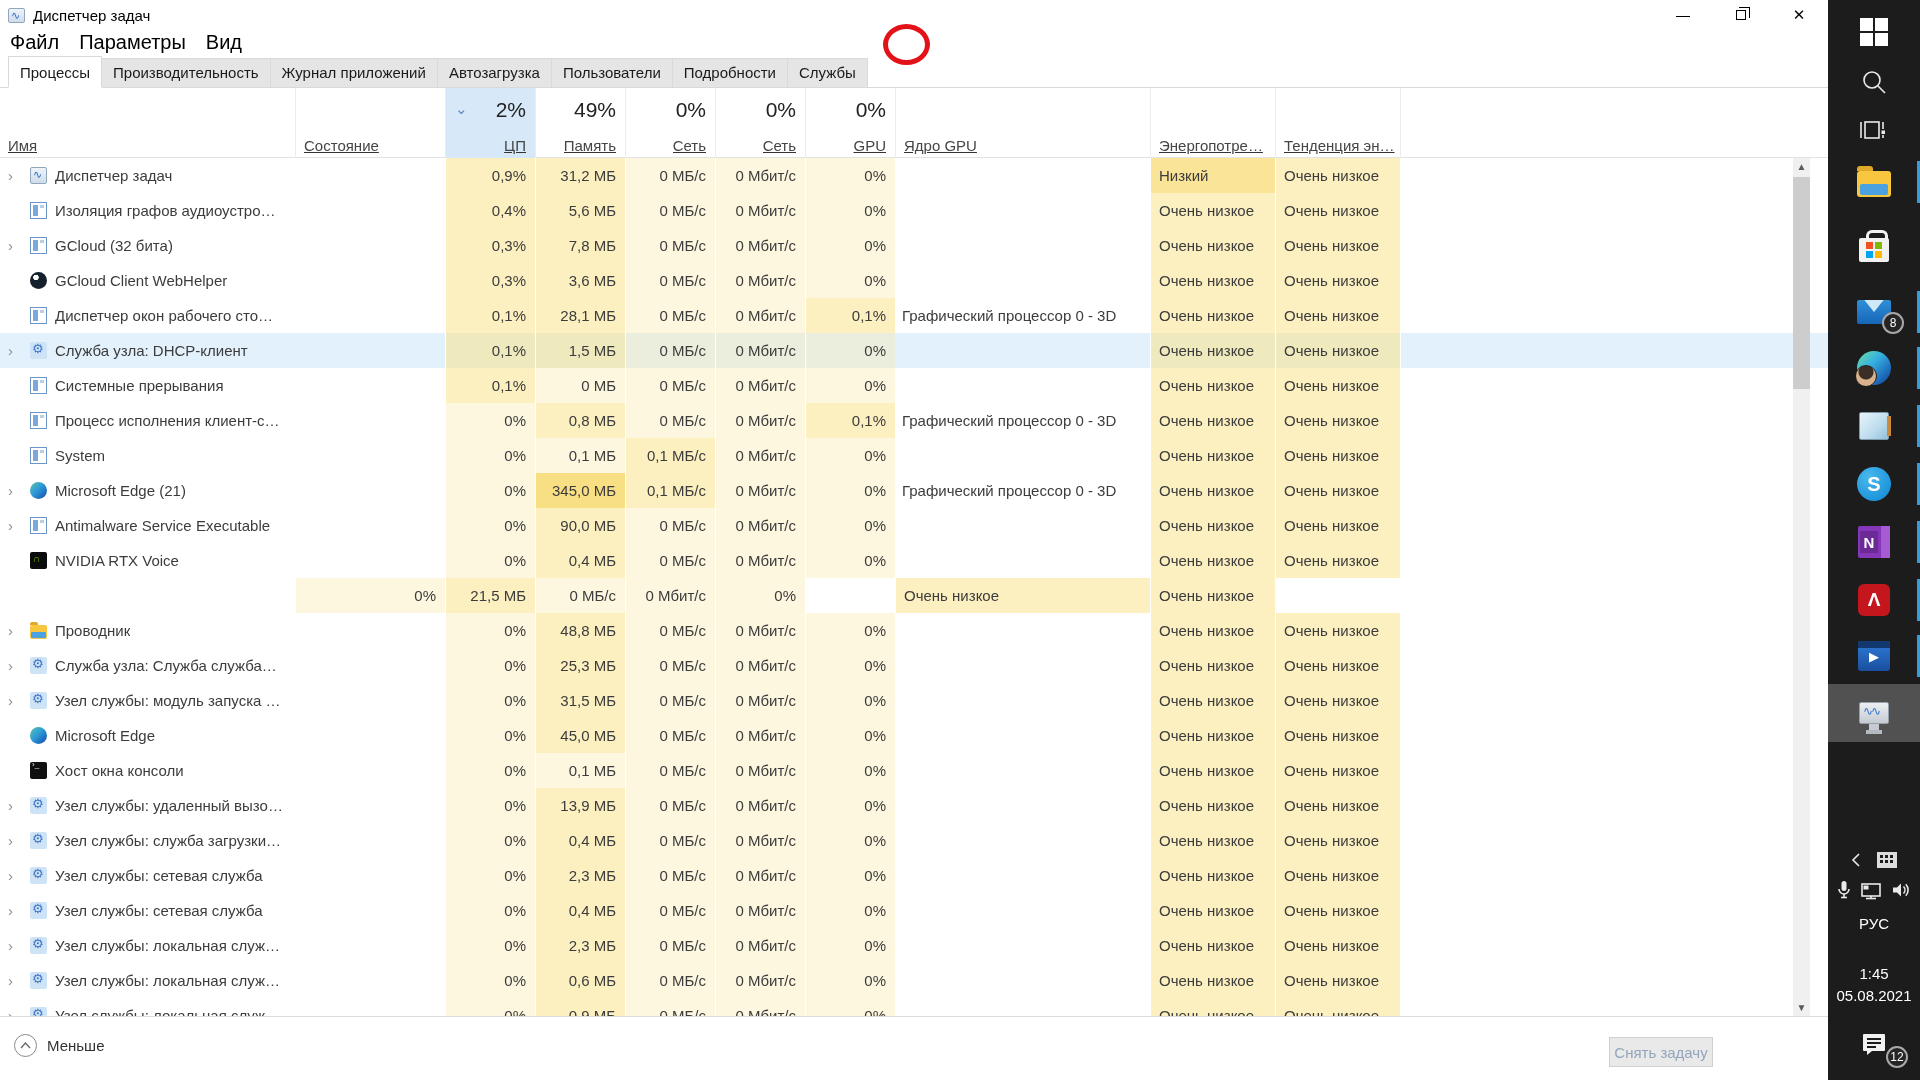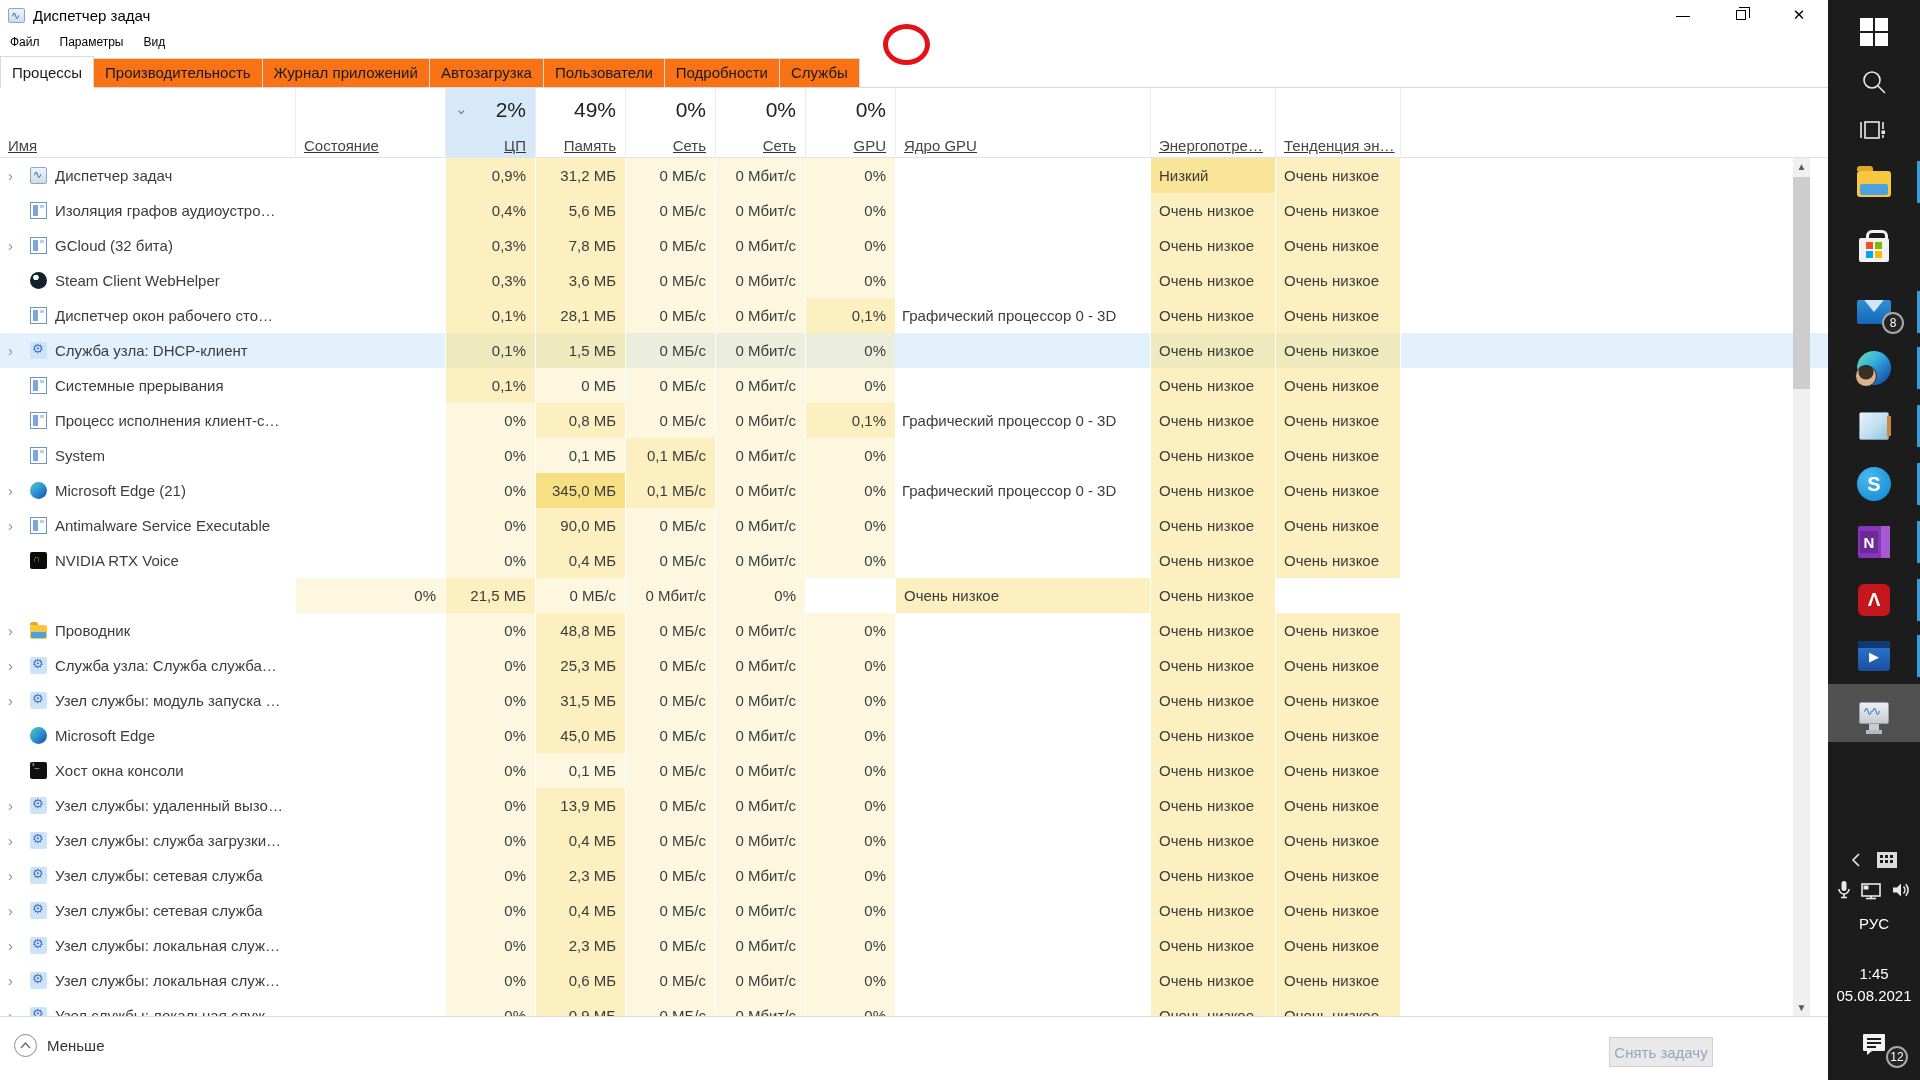--- a/index.html
+++ b/index.html
@@ -13,25 +13,25 @@
   .titlebar { height:30px; display:flex; align-items:center; padding-left:8px; position:relative; flex:0 0 auto; }
   .titlebar .app-ico { width:17px; height:15px; margin-right:8px; }
   .title-text { font-size:15px; color:#000; }
   .win-controls { position:absolute; right:0; top:0; height:100%; display:flex; }
   .win-btn { width:58px; height:30px; display:flex; align-items:center; justify-content:center; color:#000; font-size:14px; cursor:pointer; }
   .restore-glyph { position:relative; width:10px; height:10px; border:1px solid #000; background:#fff; }
   .restore-glyph::before { content:""; position:absolute; left:2px; top:-4px; width:10px; height:10px; border:1px solid #000; border-left:none; border-bottom:none; }
   .close-glyph { font-size:15px; }
 
   .menubar { height:24px; display:flex; align-items:center; padding-left:8px; gap:0; flex:0 0 auto; }
-  .menu-item { padding:2px 10px; font-size:12px; color:#000; cursor:default; }
+  .menu-item { padding:2px 10px; font-size:20px; color:#000; cursor:default; }
   .menu-item:first-child { padding-left:2px; }
 
-  .tabs { height:34px; display:flex; align-items:flex-end; border-bottom:1px solid #d9d9d9; flex:0 0 auto; }
-  .tab { border:1px solid #d9d9d9; border-bottom:none; padding:5px 11px 6px 11px; font-size:15px; color:#1a1a1a; background:#f97316; margin-right:-1px; position:relative; cursor:pointer; }
+  .tabs { height:34px; display:flex; align-items:flex-end; padding-left:8px; border-bottom:1px solid #d9d9d9; flex:0 0 auto; }
+  .tab { border:1px solid #d9d9d9; border-bottom:none; padding:5px 11px 6px 11px; font-size:15px; color:#1a1a1a; background:#e5e5e5; margin-right:-1px; position:relative; cursor:pointer; }
   .tab.active { padding-top:7px; z-index:2; background:#fff; margin-bottom:-1px; border-bottom:1px solid #fff; }
 
   
   .grid-cols { display:grid; grid-template-columns:295px 150px 90px 90px 90px 90px 90px 255px 125px 125px 1fr; }
 
   .table-header { position:relative; height:70px; flex:0 0 auto; border-bottom:1px solid #e2e2e2; }
   .hdr-line { position:absolute; left:0; right:0; }
   .hdr-percents { top:0; height:44px; }
   .hdr-labels { top:44px; height:26px;text-decoration:underline; }
   .hcell { border-left:1px solid #ececec; position:relative; display:flex; align-items:center; }
@@ -286,21 +286,21 @@
           <div class="cell num h0">0%</div>
           <div class="cell core"></div>
           <div class="cell txt h1">Очень низкое</div>
           <div class="cell txt h1">Очень низкое</div>
           <div class="cell txt"></div>
         </div>
         <div class="row grid-cols">
           <div class="cell name-cell">
             <span class="no-exp"></span>
             <span class="proc-ico ico-steam"></span>
-            <span class="proc-name">Steam Client WebHelper</span>
+            <span class="proc-name">GCloud Client WebHelper</span>
           </div>
           <div class="cell txt" style="border-left: none;"></div>
           <div class="cell num h1">0,3%</div>
           <div class="cell num h1">3,6 МБ</div>
           <div class="cell num h0">0 МБ/с</div>
           <div class="cell num h0">0 Мбит/с</div>
           <div class="cell num h0">0%</div>
           <div class="cell core"></div>
           <div class="cell txt h1">Очень низкое</div>
           <div class="cell txt h1">Очень низкое</div>

